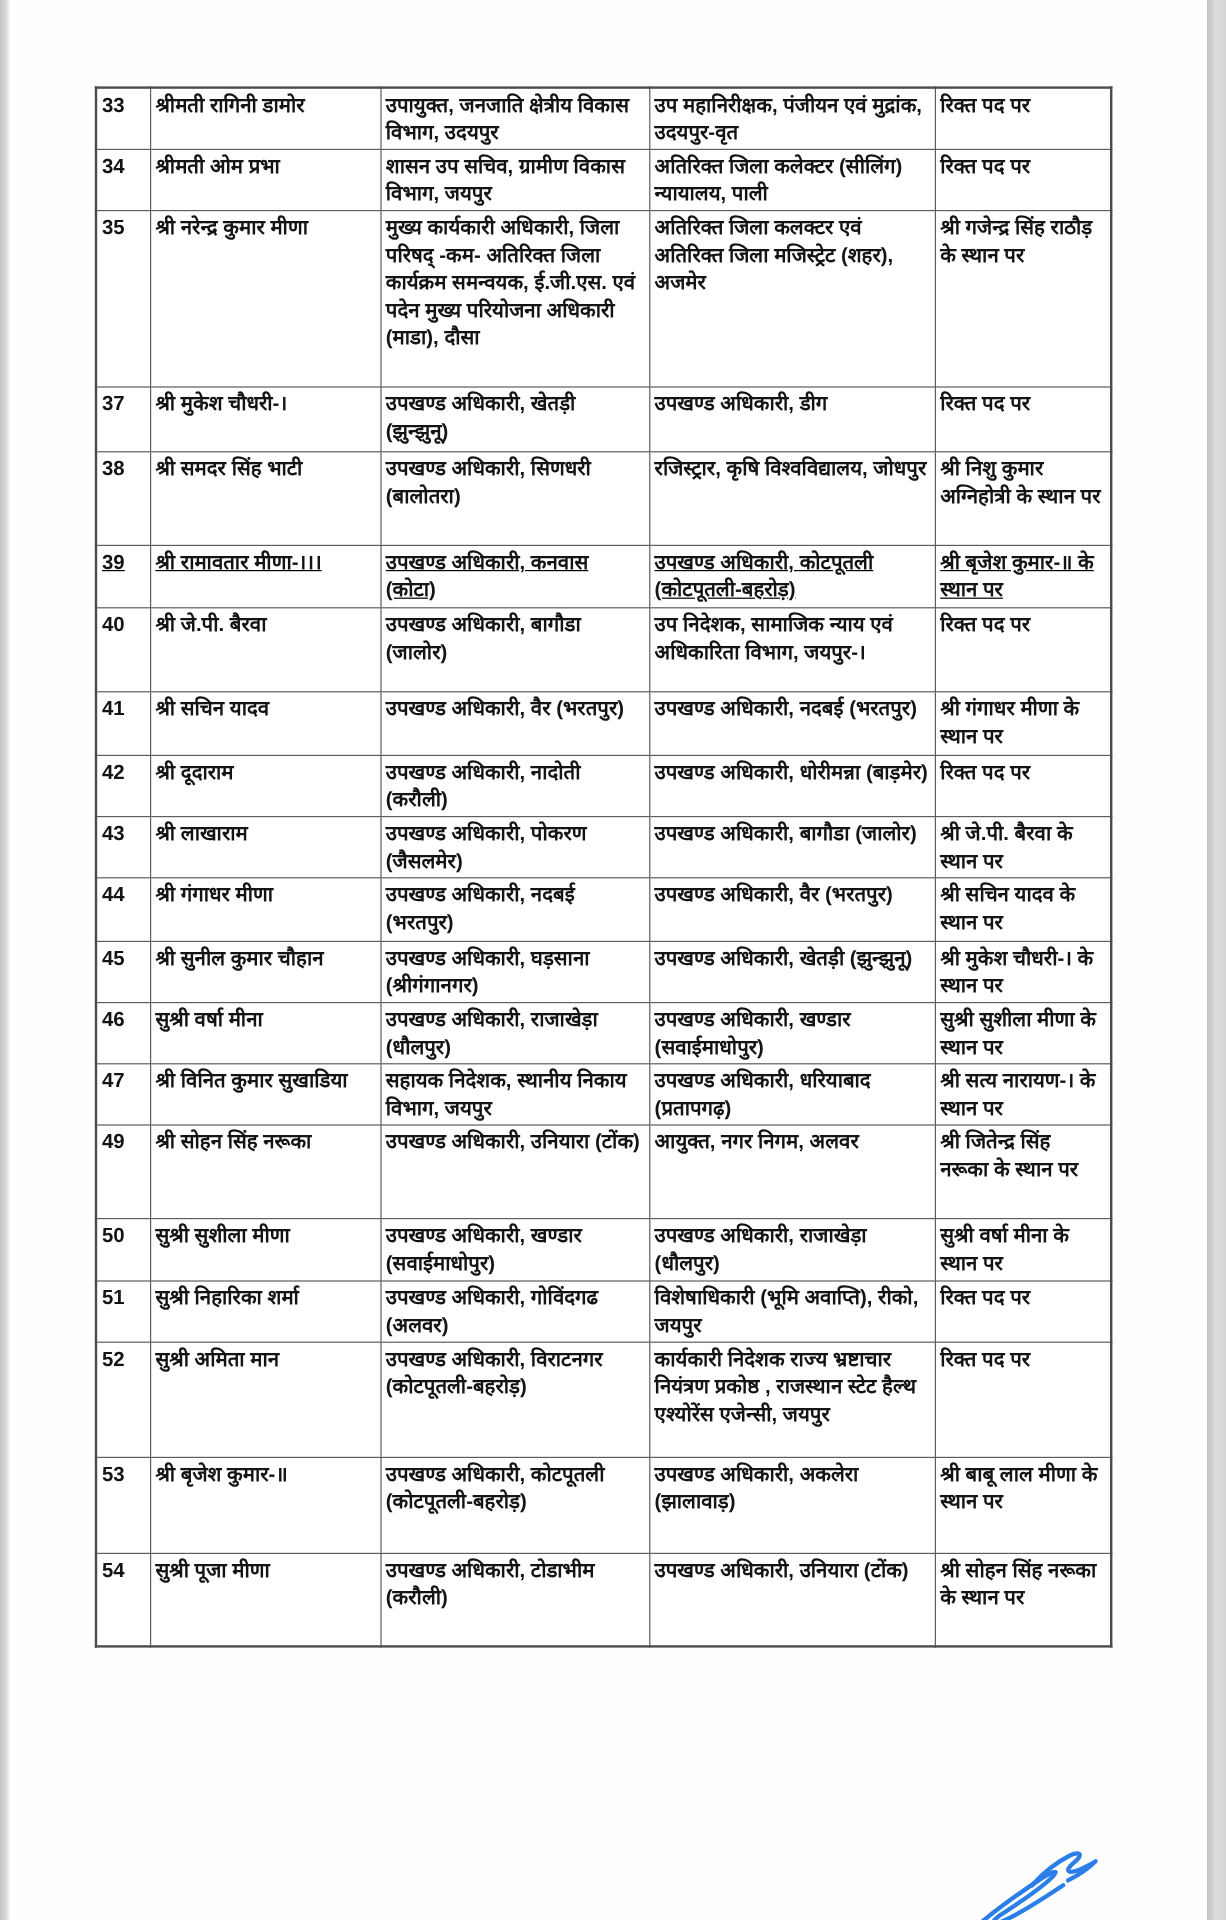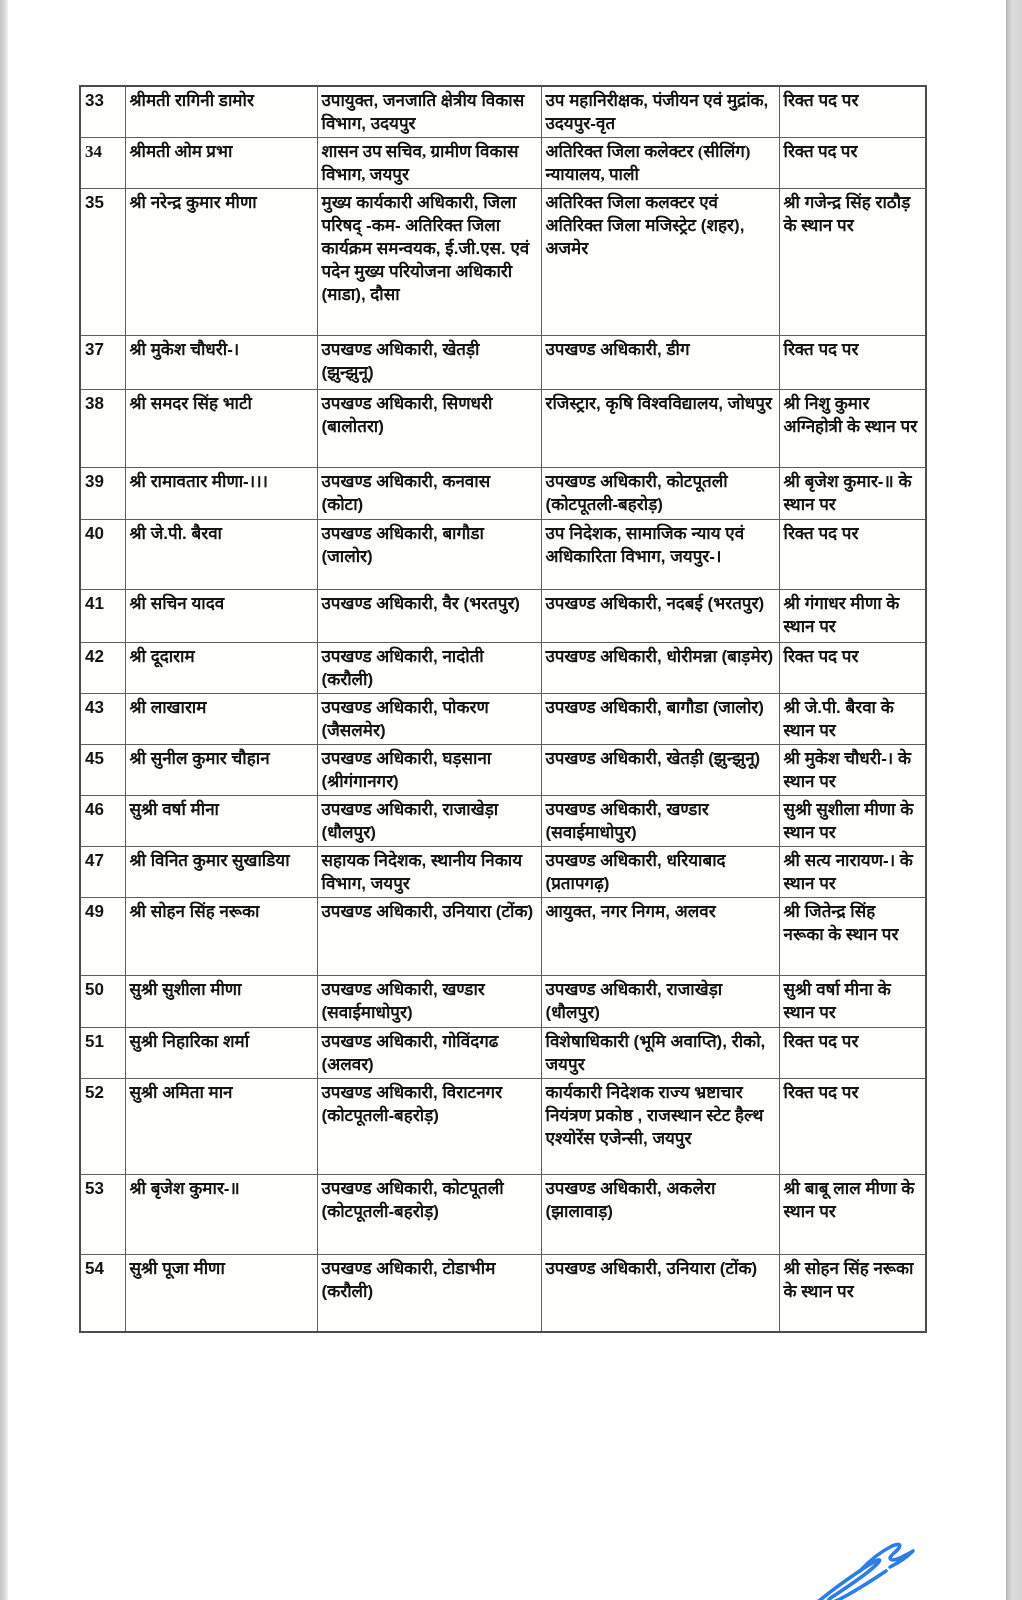--- a/index.html
+++ b/index.html
@@ -21,21 +21,21 @@
     left: 0; width: 8px;
     background: linear-gradient(90deg, #c3c3c3 0%, #d8d8d8 55%, #f2f2f2 100%);
   }
   .edge-strip.right {
     right: 0; width: 15px;
     background: linear-gradient(90deg, #c0c0c0 0%, #dcdcdc 35%, #d4d4d4 100%);
     border-left: 1px solid #b5b5b5;
   }
   table.transfer-table {
     position: absolute;
-    left: 79px; top: 85px;
+    left: 79px; top: 72px;
     width: 846px;
     border-collapse: collapse;
     table-layout: fixed;
     background: #fffffe;
   }
   table.transfer-table td {
     border: 1px solid #5e5e5e;
     vertical-align: top;
     padding: 2px 5px 2px 4px;
     font-size: 17px;
@@ -71,21 +71,21 @@
       <col style="width:147px">
     </colgroup>
     <tbody id="table-body">
         <tr style="height: 50px;">
           <td class="c-sno">33</td>
           <td class="c-name">श्रीमती रागिनी डामोर</td>
           <td class="c-from">उपायुक्त, जनजाति क्षेत्रीय विकास विभाग, उदयपुर</td>
           <td class="c-to">उप महानिरीक्षक, पंजीयन एवं मुद्रांक, उदयपुर-वृत</td>
           <td class="c-remark">रिक्त पद पर</td>
         </tr>
-        <tr style="height: 50px; font-family: Liberation Serif, serif;">
+        <tr style="height: 50px;">
           <td class="c-sno">34</td>
           <td class="c-name">श्रीमती ओम प्रभा</td>
           <td class="c-from">शासन उप सचिव, ग्रामीण विकास विभाग, जयपुर</td>
           <td class="c-to">अतिरिक्त जिला कलेक्टर (सीलिंग) न्यायालय, पाली</td>
           <td class="c-remark">रिक्त पद पर</td>
         </tr>
         <tr style="height: 147px;">
           <td class="c-sno">35</td>
           <td class="c-name">श्री नरेन्द्र कुमार मीणा</td>
           <td class="c-from">मुख्य कार्यकारी अधिकारी, जिला परिषद् -कम- अतिरिक्त जिला कार्यक्रम समन्वयक, ई.जी.एस. एवं पदेन मुख्य परियोजना अधिकारी (माडा), दौसा</td>
@@ -99,21 +99,21 @@
           <td class="c-to">उपखण्ड अधिकारी, डीग</td>
           <td class="c-remark">रिक्त पद पर</td>
         </tr>
         <tr style="height: 78px;">
           <td class="c-sno">38</td>
           <td class="c-name">श्री समदर सिंह भाटी</td>
           <td class="c-from">उपखण्ड अधिकारी, सिणधरी (बालोतरा)</td>
           <td class="c-to">रजिस्ट्रार, कृषि विश्वविद्यालय, जोधपुर</td>
           <td class="c-remark">श्री निशु कुमार अग्निहोत्री के स्थान पर</td>
         </tr>
-        <tr style="height: 52px;">
+        <tr style="height: 52px; text-decoration: underline;">
           <td class="c-sno">39</td>
           <td class="c-name">श्री रामावतार मीणा-।।।</td>
           <td class="c-from">उपखण्ड अधिकारी, कनवास (कोटा)</td>
           <td class="c-to">उपखण्ड अधिकारी, कोटपूतली (कोटपूतली-बहरोड़)</td>
           <td class="c-remark">श्री बृजेश कुमार-॥ के स्थान पर</td>
         </tr>
         <tr style="height: 70px;">
           <td class="c-sno">40</td>
           <td class="c-name">श्री जे.पी. बैरवा</td>
           <td class="c-from">उपखण्ड अधिकारी, बागौडा (जालोर)</td>
@@ -133,20 +133,27 @@
           <td class="c-from">उपखण्ड अधिकारी, नादोती (करौली)</td>
           <td class="c-to">उपखण्ड अधिकारी, धोरीमन्ना (बाड़मेर)</td>
           <td class="c-remark">रिक्त पद पर</td>
         </tr>
         <tr style="height: 48px;">
           <td class="c-sno">43</td>
           <td class="c-name">श्री लाखाराम</td>
           <td class="c-from">उपखण्ड अधिकारी, पोकरण (जैसलमेर)</td>
           <td class="c-to">उपखण्ड अधिकारी, बागौडा (जालोर)</td>
           <td class="c-remark">श्री जे.पी. बैरवा के स्थान पर</td>
+        </tr>
+        <tr style="height: 53px;">
+          <td class="c-sno">44</td>
+          <td class="c-name">श्री गंगाधर मीणा</td>
+          <td class="c-from">उपखण्ड अधिकारी, नदबई (भरतपुर)</td>
+          <td class="c-to">उपखण्ड अधिकारी, वैर (भरतपुर)</td>
+          <td class="c-remark">श्री सचिन यादव के स्थान पर</td>
         </tr>
         <tr style="height: 49px; margin-left: 17px;">
           <td class="c-sno">45</td>
           <td class="c-name">श्री सुनील कुमार चौहान</td>
           <td class="c-from">उपखण्ड अधिकारी, घड़साना (श्रीगंगानगर)</td>
           <td class="c-to">उपखण्ड अधिकारी, खेतड़ी (झुन्झुनू)</td>
           <td class="c-remark">श्री मुकेश चौधरी-। के स्थान पर</td>
         </tr>
         <tr style="height: 50px;">
           <td class="c-sno">46</td>

